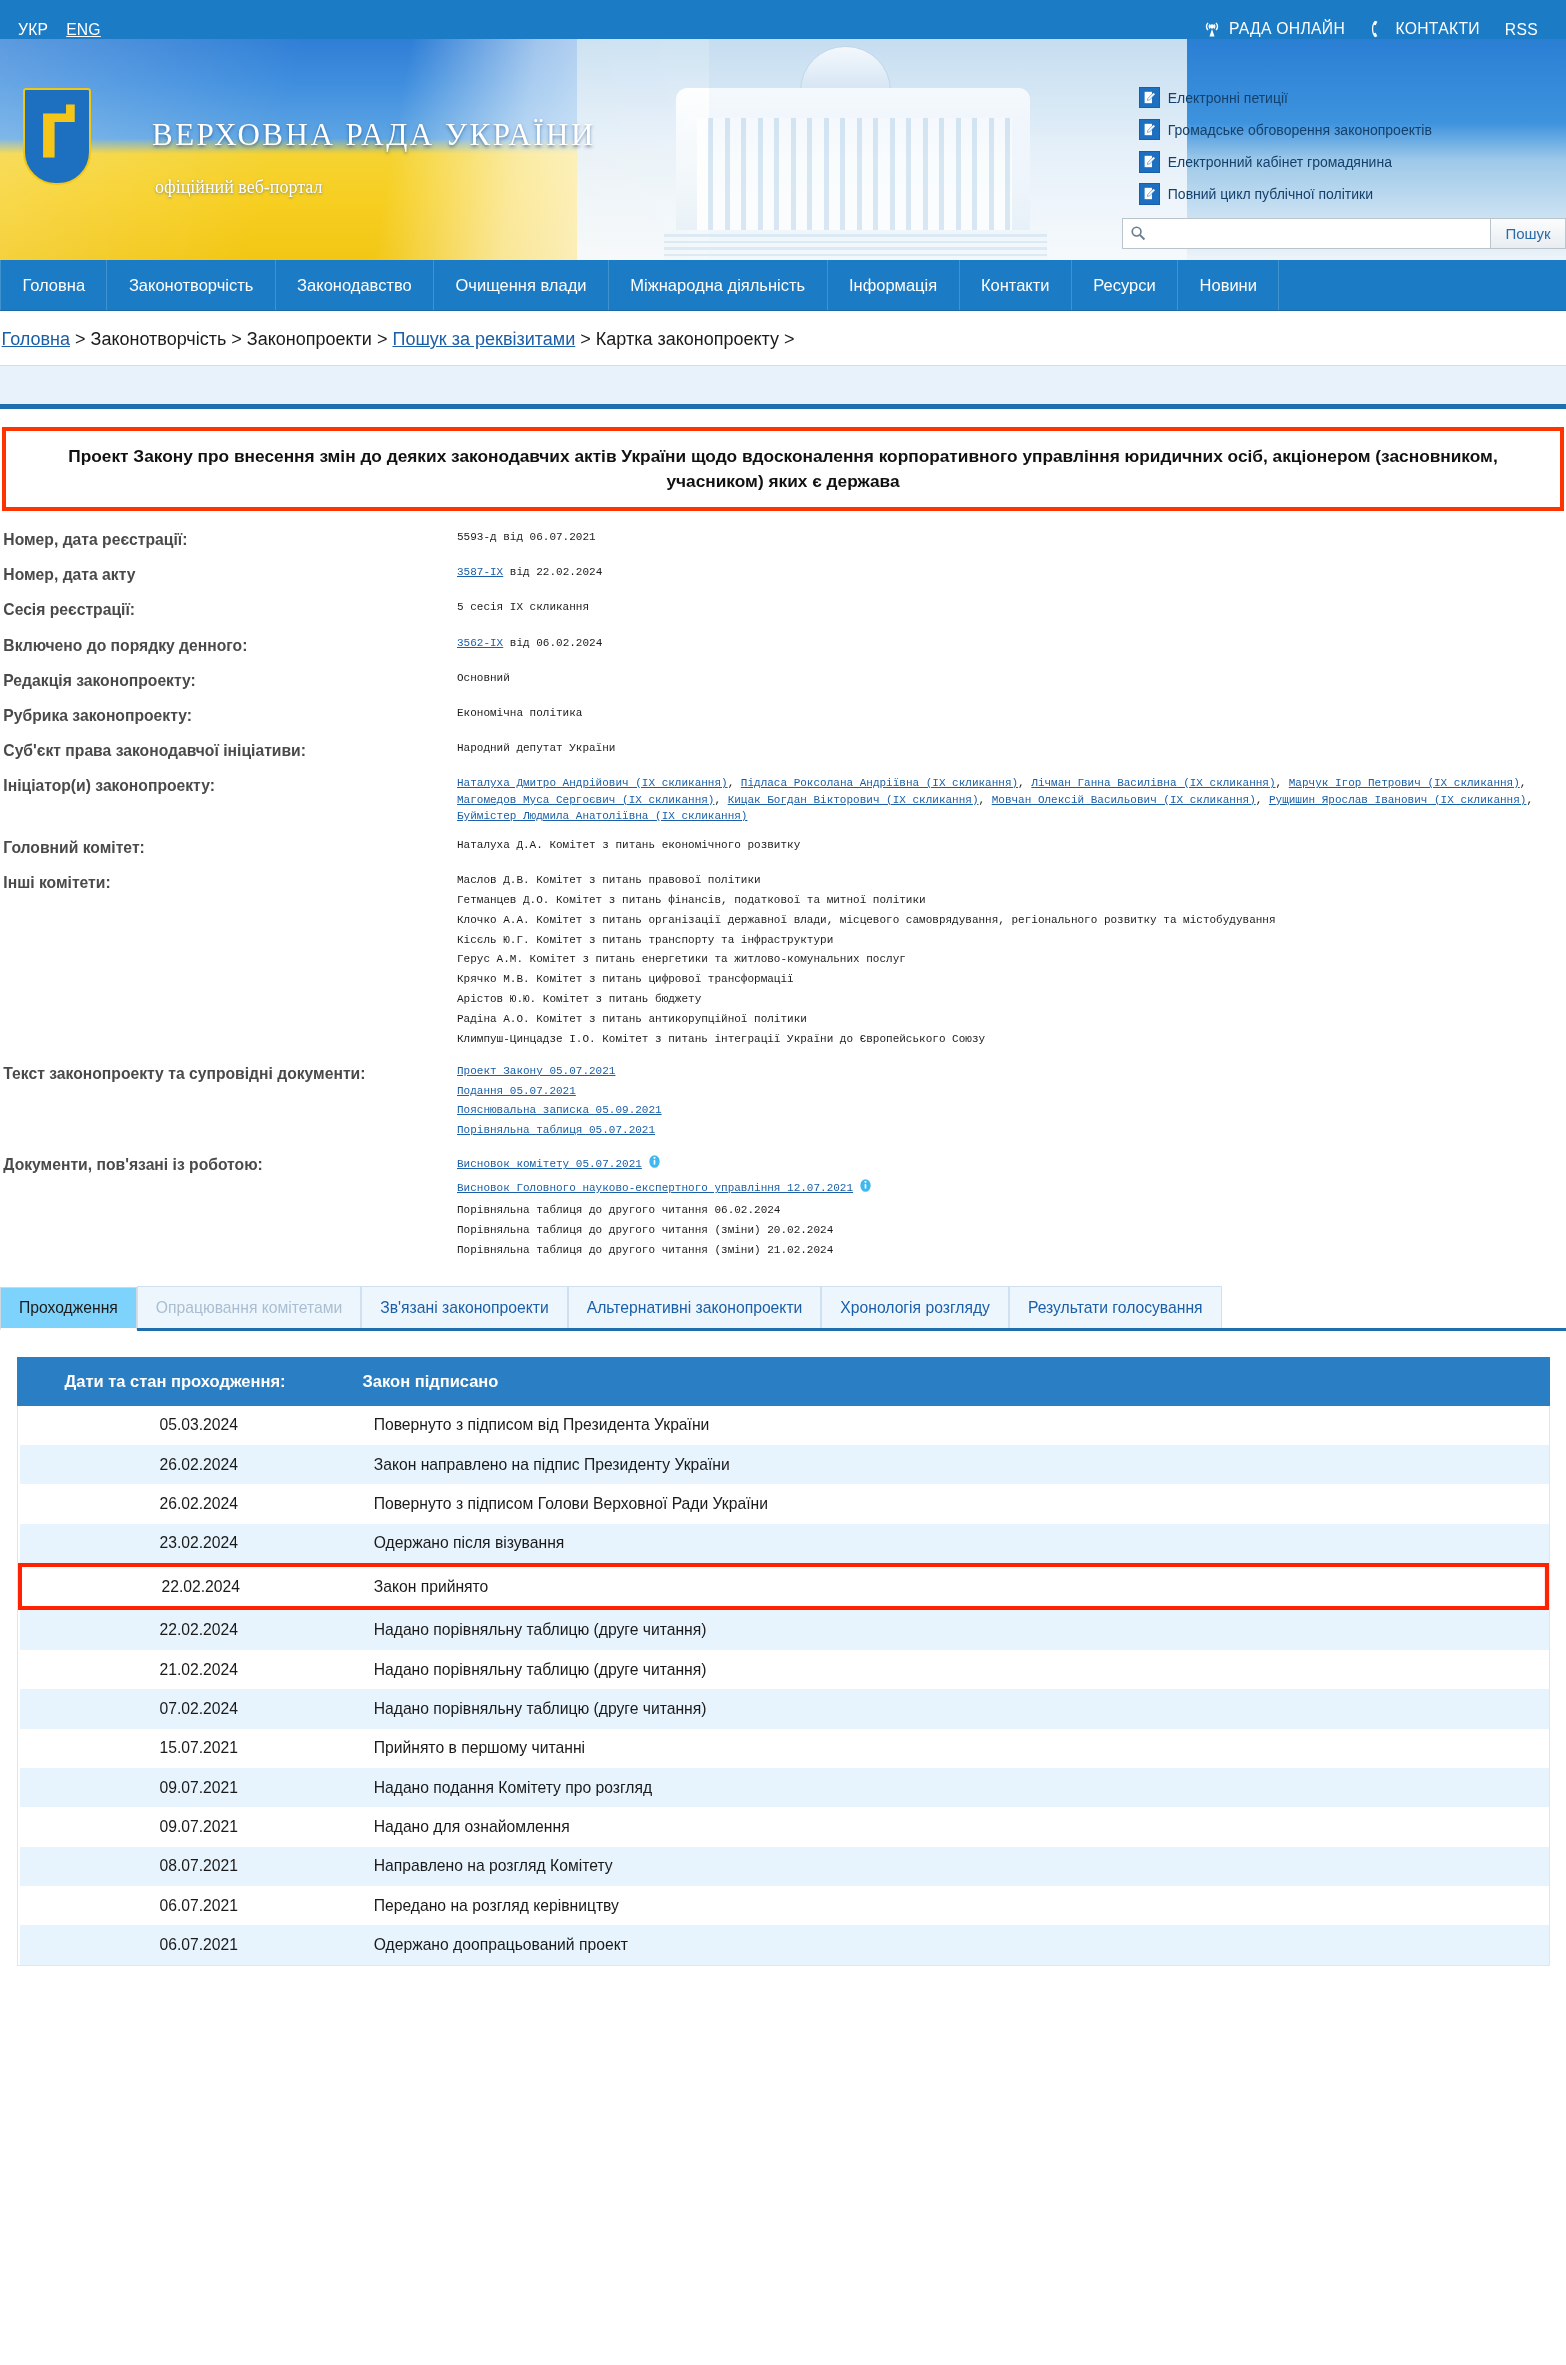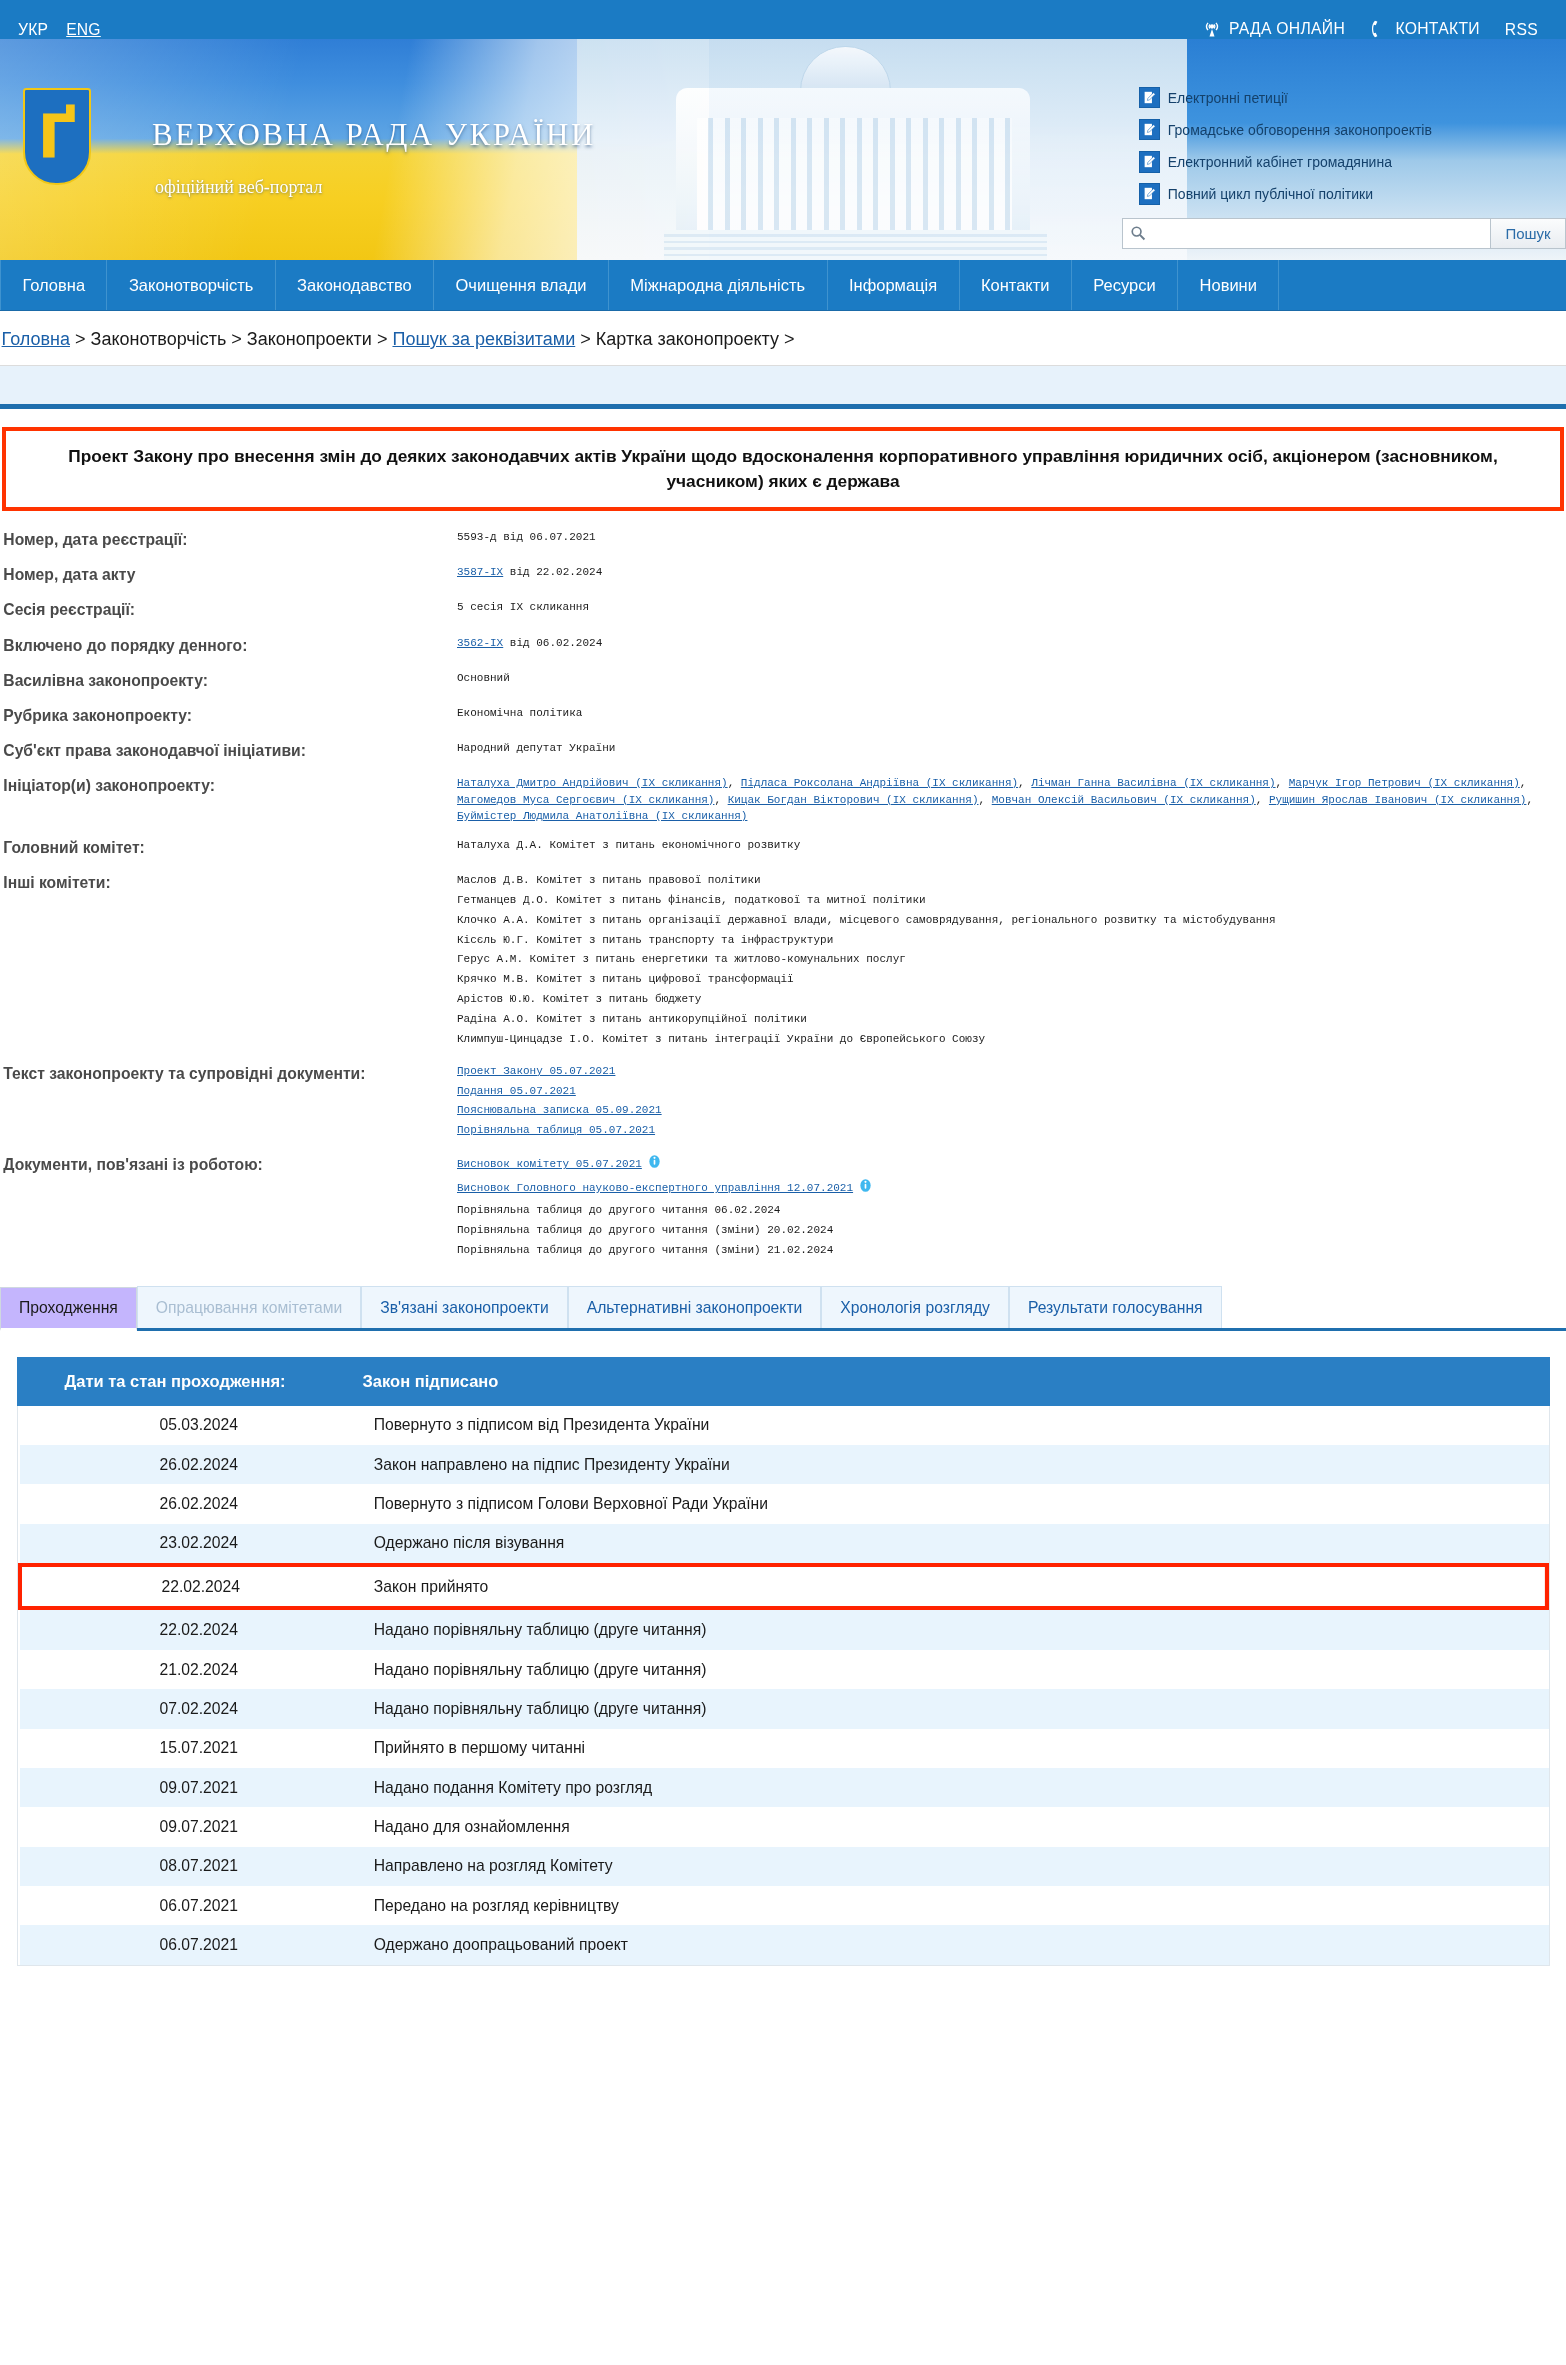--- a/index.html
+++ b/index.html
@@ -256,21 +256,21 @@
     font-size: 15.7px;
     background: #eef6fd;
     border: 0.8px solid #cfe1f0;
     border-bottom: none;
     color: #1a5fa8;
     white-space: nowrap;
     cursor: pointer;
     font-family: "Liberation Sans", sans-serif;
   }
   .tab.active {
-    background: #c4b5fd;
+    background: #7dd3fc;
     color: #1a1a1a;
     border: 0.8px solid #cfd8e0;
     border-bottom: 3.3px solid #ffffff;
     margin-bottom: -3.3px;
     position: relative; z-index: 2;
   }
   .tab.disabled { color: #a9bed2; cursor: default; }
 
   
   .statuswrap { margin-top: 26px; padding: 0 16.5px; }
@@ -463,21 +463,21 @@
   </div>
 
   <div class="row">
     <div class="lbl">Включено до порядку денного:</div>
     <div class="val">
       <a href="#">3562-IX</a><span>  від 06.02.2024</span>
     </div>
   </div>
 
   <div class="row">
-    <div class="lbl">Василівна законопроекту:</div>
+    <div class="lbl">Редакція законопроекту:</div>
     <div class="val">Основний</div>
   </div>
 
   <div class="row">
     <div class="lbl">Рубрика законопроекту:</div>
     <div class="val">Економічна політика</div>
   </div>
 
   <div class="row">
     <div class="lbl">Суб'єкт права законодавчої ініціативи:</div>

